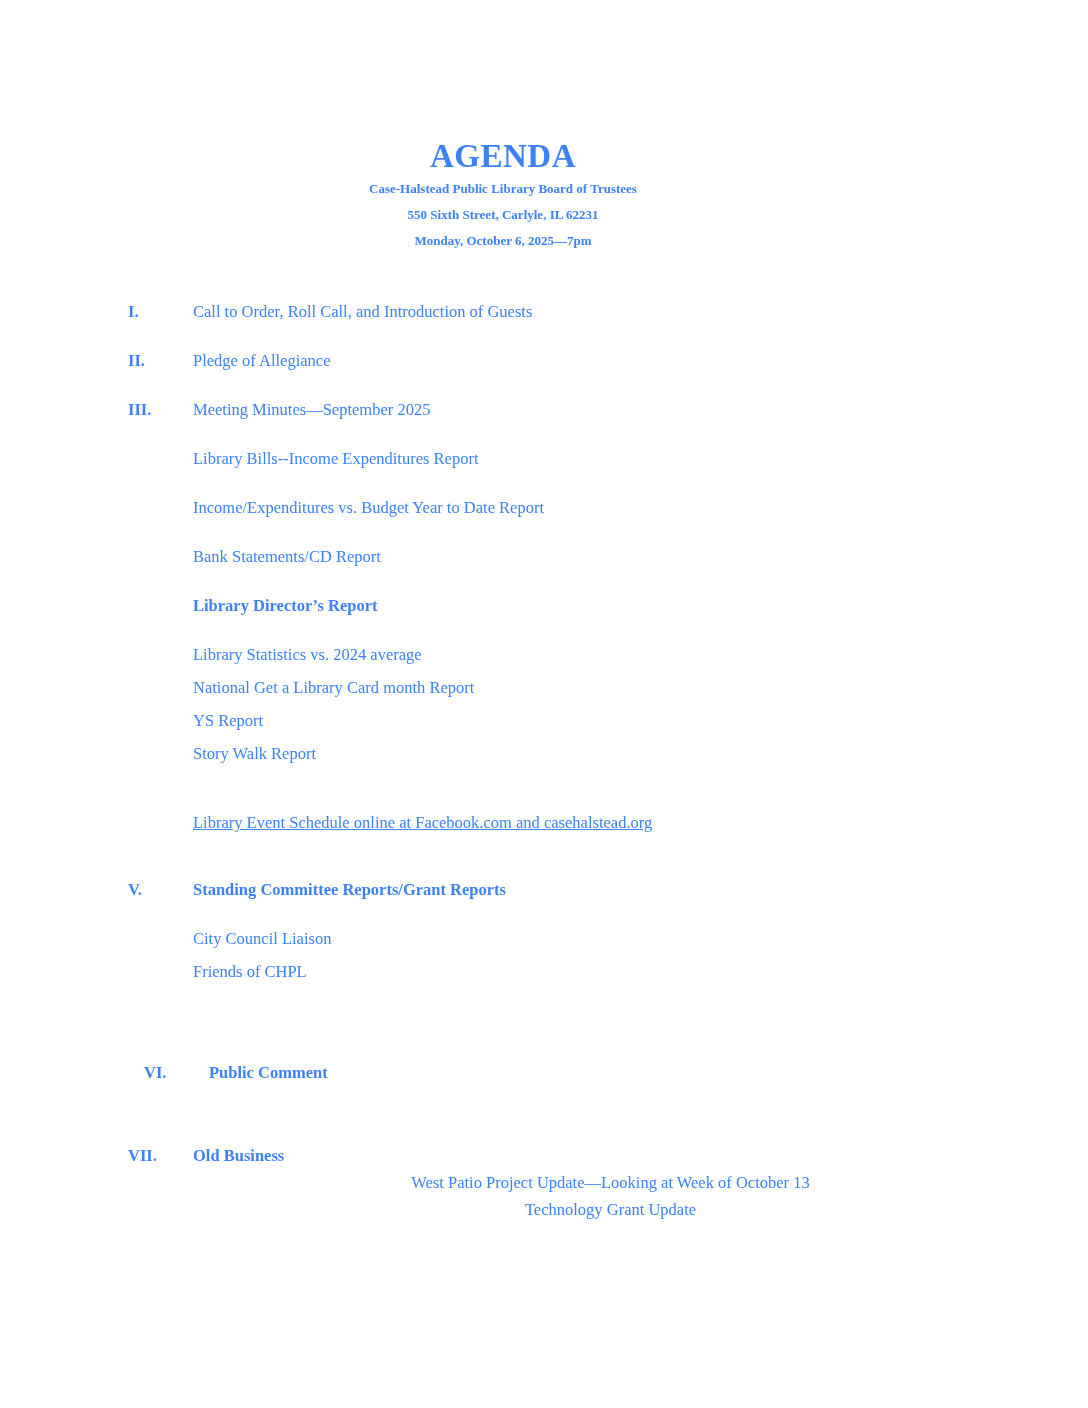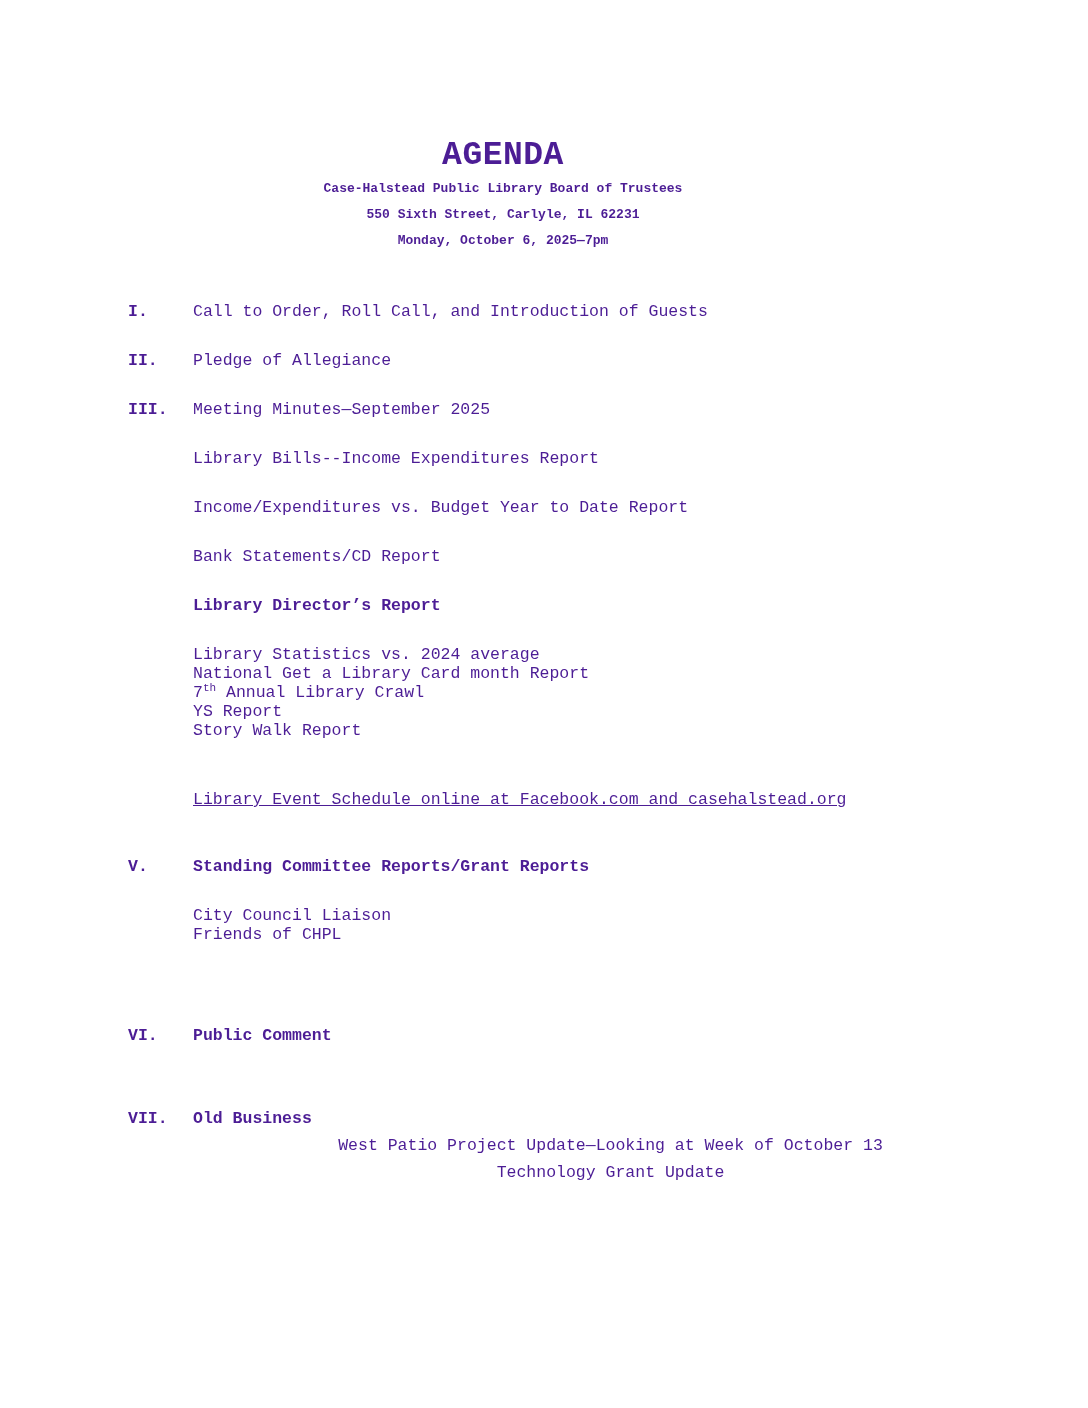--- a/index.html
+++ b/index.html
@@ -1,22 +1,22 @@
 <!DOCTYPE html>
 <html><head>
 <meta charset="utf-8">
 <style>
   html, body { margin: 0; padding: 0; }
   .page {
     position: relative;
     width: 1088px;
     height: 1408px;
     background: #ffffff;
-    color: #4c1d95;
-    font-family: Liberation Mono, monospace;
+    color: #3b82f6;
+    font-family: Liberation Serif, serif;
     overflow: hidden;
   }
   .doc-header {
     padding-top: 136px;
     width: 750px;
     margin-left: 128px;
     text-align: center;
   }
   .doc-title {
     font-size: 33px;
@@ -46,26 +46,26 @@
     font-weight: 700;
   }
   .bold { font-weight: 700; }
   .u { text-decoration: underline; }
   sup {
     font-size: 11px;
     line-height: 0;
     vertical-align: super;
   }
   .m8  { margin-top: 8px; text-align: center; }
-  .m14 { }
+  .m14 { margin-top: 14px; }
   .m26 { margin-top: 30px; }
   .m45 { margin-top: 64px; }
   .m48 { margin-top: 48px; }
   .m50 { margin-top: 50px; }
-  .m82 { margin-top: 82px; }
+  .m82 { margin-top: 82px; margin-left: 16px; }
 </style>
 </head>
 <body>
 
 <div class="page">
 
   <header class="doc-header">
     <div class="doc-title">AGENDA</div>
     <div class="doc-sub">Case-Halstead Public Library Board of Trustees</div>
     <div class="doc-sub">550 Sixth Street, Carlyle, IL 62231</div>
@@ -107,23 +107,20 @@
     </div>
 
     <div class="row m26">
       <span class="txt">Library Statistics vs. 2024 average</span>
     </div>
 
     <div class="row m14">
       <span class="txt">National Get a Library Card month Report</span>
     </div>
 
-    <div class="row m14">
-      <span class="txt"><span>7</span><sup>th</sup><span> Annual Library Crawl</span></span>
-    </div>
 
     <div class="row m14">
       <span class="txt">YS Report</span>
     </div>
 
     <div class="row m14">
       <span class="txt">Story Walk Report</span>
     </div>
 
     <div class="row m50">

